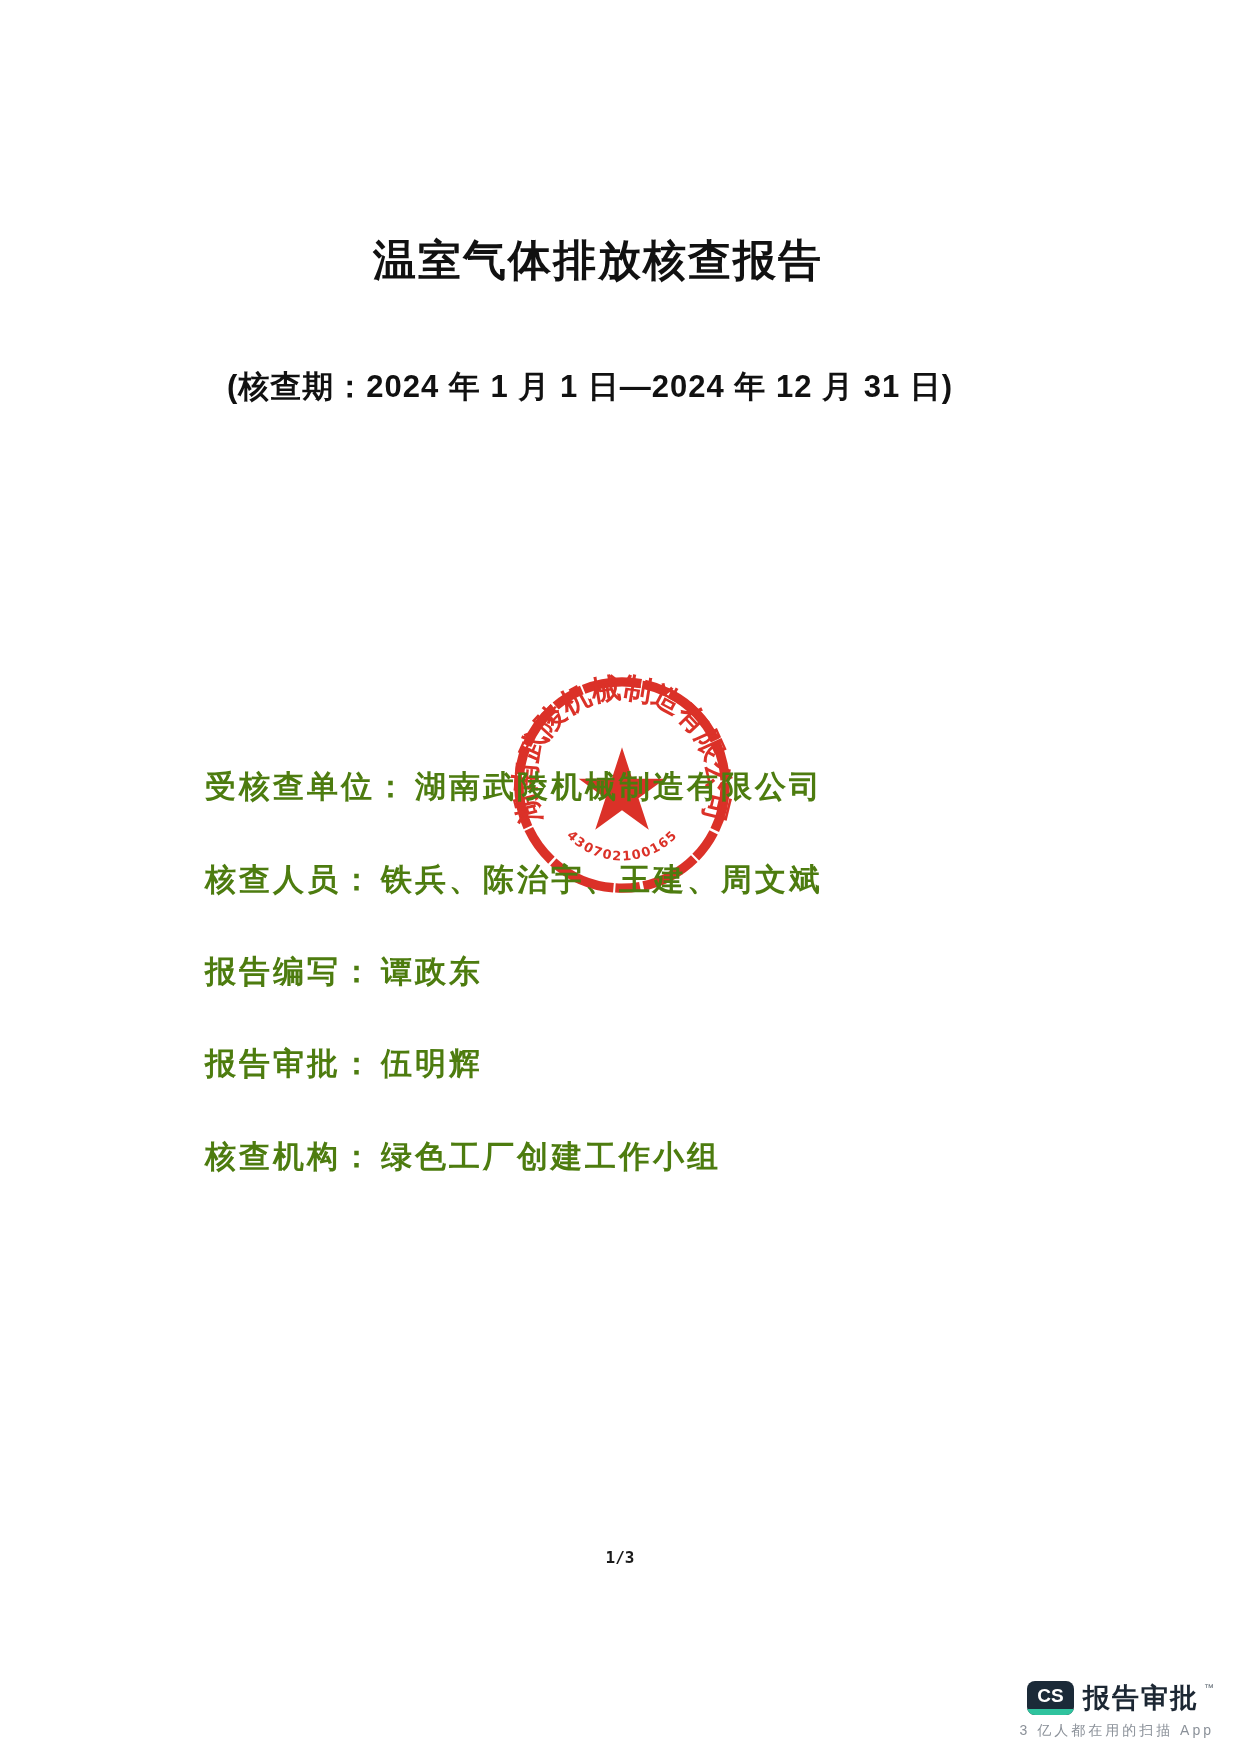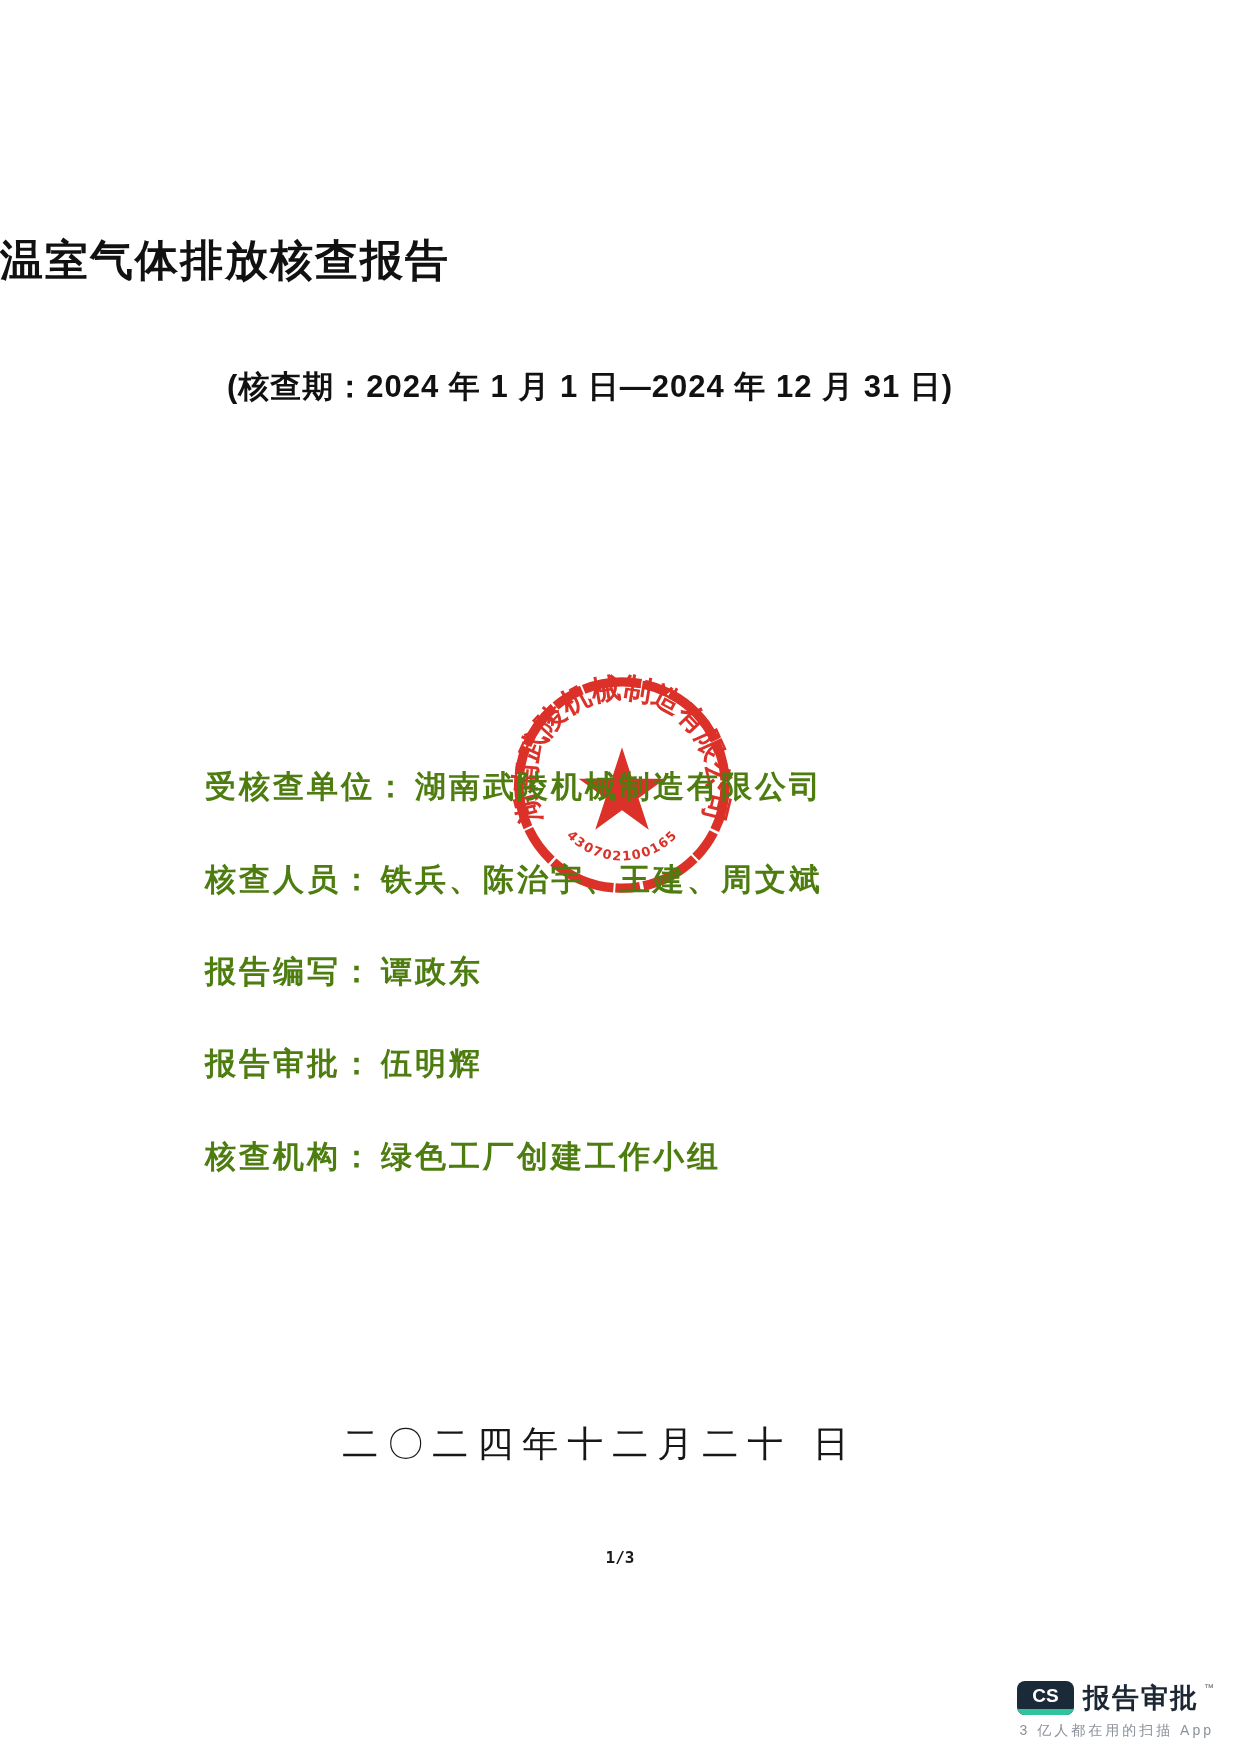--- a/index.html
+++ b/index.html
@@ -11,25 +11,26 @@
     font-family: "Liberation Sans", sans-serif;
     color: #141414;
     overflow: hidden;
   }
 
   .doc-title {
     position: absolute;
     top: 232px;
     left: 0;
     width: 1104px;
-    text-align: left;
+    text-align: center;
     font-size: 43px;
     font-weight: bold;
     letter-spacing: 2px;
     color: #111;
+    padding-left: 46px;
   }
 
   .doc-subtitle {
     position: absolute;
     top: 366px;
     left: 0;
     width: 1100px;
     text-align: center;
     font-size: 31px;
     font-weight: bold;
@@ -93,21 +94,21 @@
   .cs-footer {
     position: absolute;
     top: 1681px;
     right: 26px;
     display: flex;
     flex-direction: column;
     align-items: flex-end;
   }
   .cs-row { display: flex; align-items: center; gap: 9px; }
   .cs-icon {
-    width: 57px; height: 34px;
+    width: 47px; height: 34px;
     background: #1b2a38;
     border-radius: 8px;
     position: relative;
     overflow: hidden;
     display: flex; align-items: center; justify-content: center;
   }
   .cs-letters {
     color: #ffffff;
     font-weight: bold;
     font-size: 19px;
@@ -176,21 +177,20 @@
   <div class="field-row row-2">
     <span class="field-label">报告编写：</span><span class="field-value">谭政东</span>
   </div>
   <div class="field-row row-3">
     <span class="field-label">报告审批：</span><span class="field-value">伍明辉</span>
   </div>
   <div class="field-row row-4">
     <span class="field-label">核查机构：</span><span class="field-value">绿色工厂创建工作小组</span>
   </div>
 
-  <div class="doc-date">二〇二四年十二月二十 日</div>
 
   <div class="page-number">1/3</div>
 
   <div class="cs-footer">
     <div class="cs-row">
       <div class="cs-icon">
         <span class="cs-letters">CS</span>
         <span class="cs-accent"></span>
       </div>
       <span class="cs-brand">报告审批</span>

